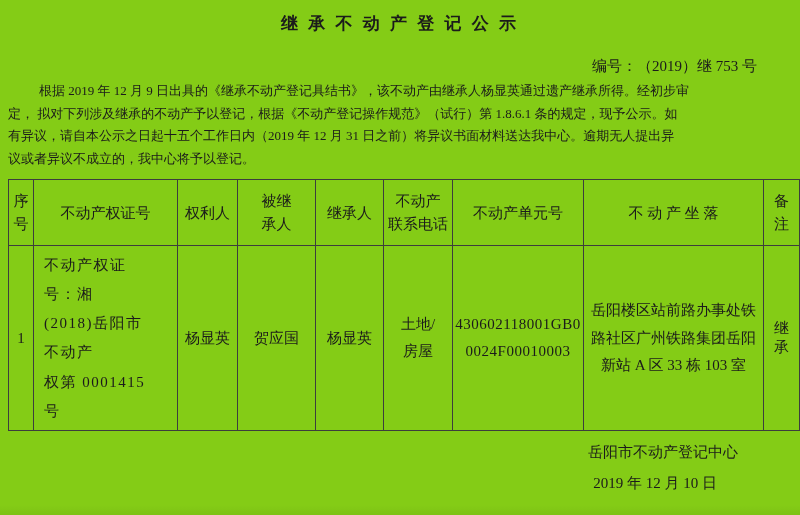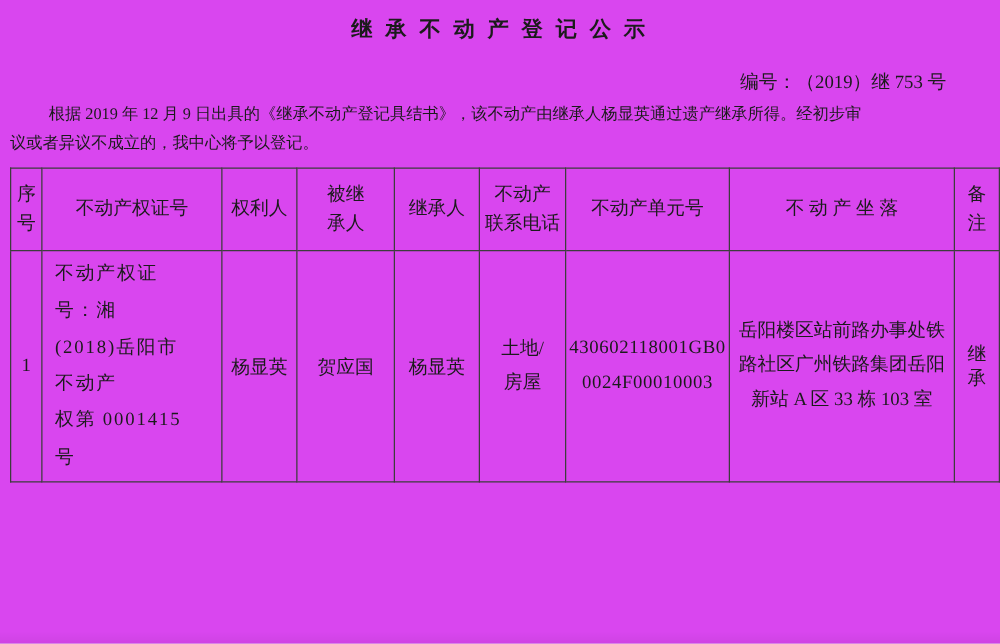--- a/index.html
+++ b/index.html
@@ -1,19 +1,19 @@
 <!DOCTYPE html>
 <html><head>
 <meta charset="utf-8">
 <style>
   html,body{margin:0;padding:0;background:#e9e9e7;}
   .page{
     position:relative;
     width:800px;height:515px;
-    background:#d946ef;
+    background:#84cc16;
     font-family:"Liberation Serif","DejaVu Serif",serif;
     color:#1b1b1b;
     overflow:hidden;
     box-sizing:border-box;
   }
   .title{
     margin:0;
     padding-top:12px;
     text-align:center;
     font-size:17px;
@@ -87,20 +87,22 @@
 <body>
 
 <div class="page">
 
   <h1 class="title">继 承 不 动 产 登 记 公 示</h1>
 
   <div class="docno">编号：（2019）继 753 号</div>
 
   <div class="body-text">
     <div class="body-line indent">根据 2019 年 12 月 9 日出具的《继承不动产登记具结书》，该不动产由继承人杨显英通过遗产继承所得。经初步审</div>
+    <div class="body-line">定， 拟对下列涉及继承的不动产予以登记，根据《不动产登记操作规范》（试行）第 1.8.6.1 条的规定，现予公示。如</div>
+    <div class="body-line">有异议，请自本公示之日起十五个工作日内（2019 年 12 月 31 日之前）将异议书面材料送达我中心。逾期无人提出异</div>
     <div class="body-line">议或者异议不成立的，我中心将予以登记。</div>
   </div>
 
   <table>
     <colgroup>
       <col style="width:25px">
         <col style="width:144px">
         <col style="width:60px">
       <col style="width:78px">
         <col style="width:68px">
@@ -139,15 +141,19 @@
 0024F00010003</td>
         <td class="pre loc">岳阳楼区站前路办事处铁
 路社区广州铁路集团岳阳
 新站 A 区 33 栋 103 室</td>
         <td class="pre">继
 承</td>
       </tr>
     </tbody>
   </table>
 
+  <div class="footer">
+    <div class="footer-org">岳阳市不动产登记中心</div>
+    <div class="footer-date">2019 年 12 月 10 日</div>
+  </div>
 
   <div class="scan-edge"></div>
 </div>
 
 </body></html>

